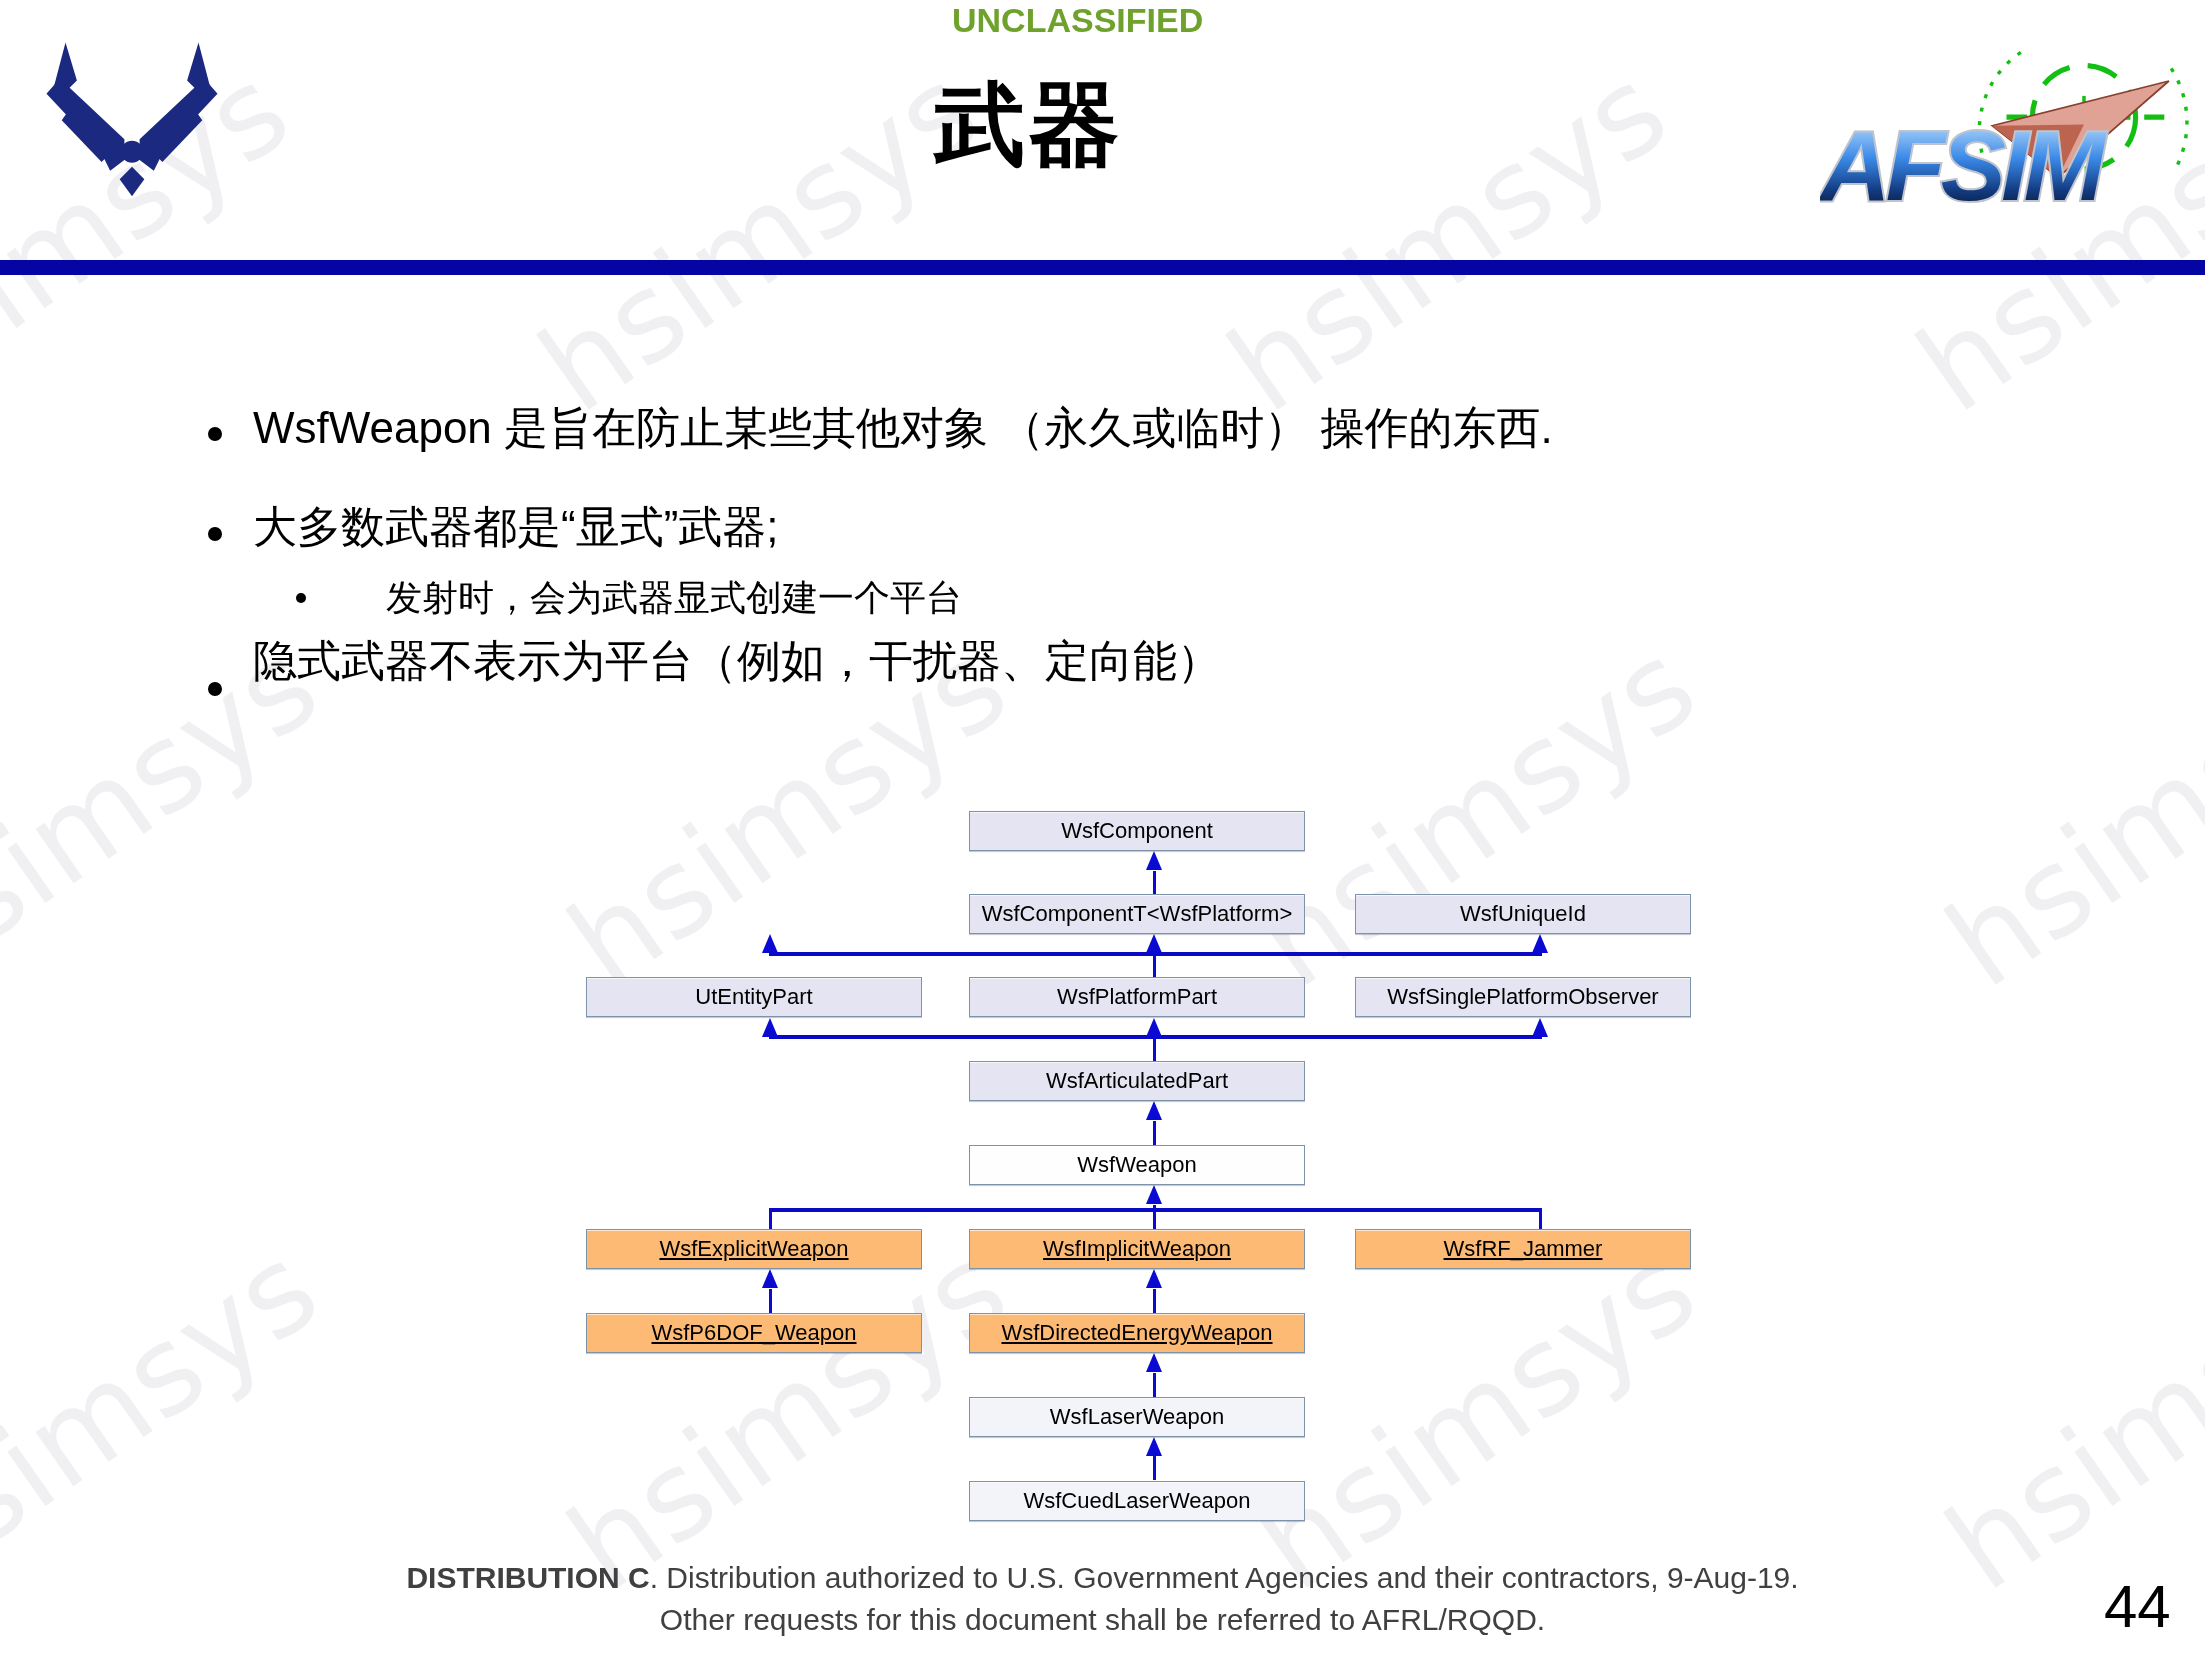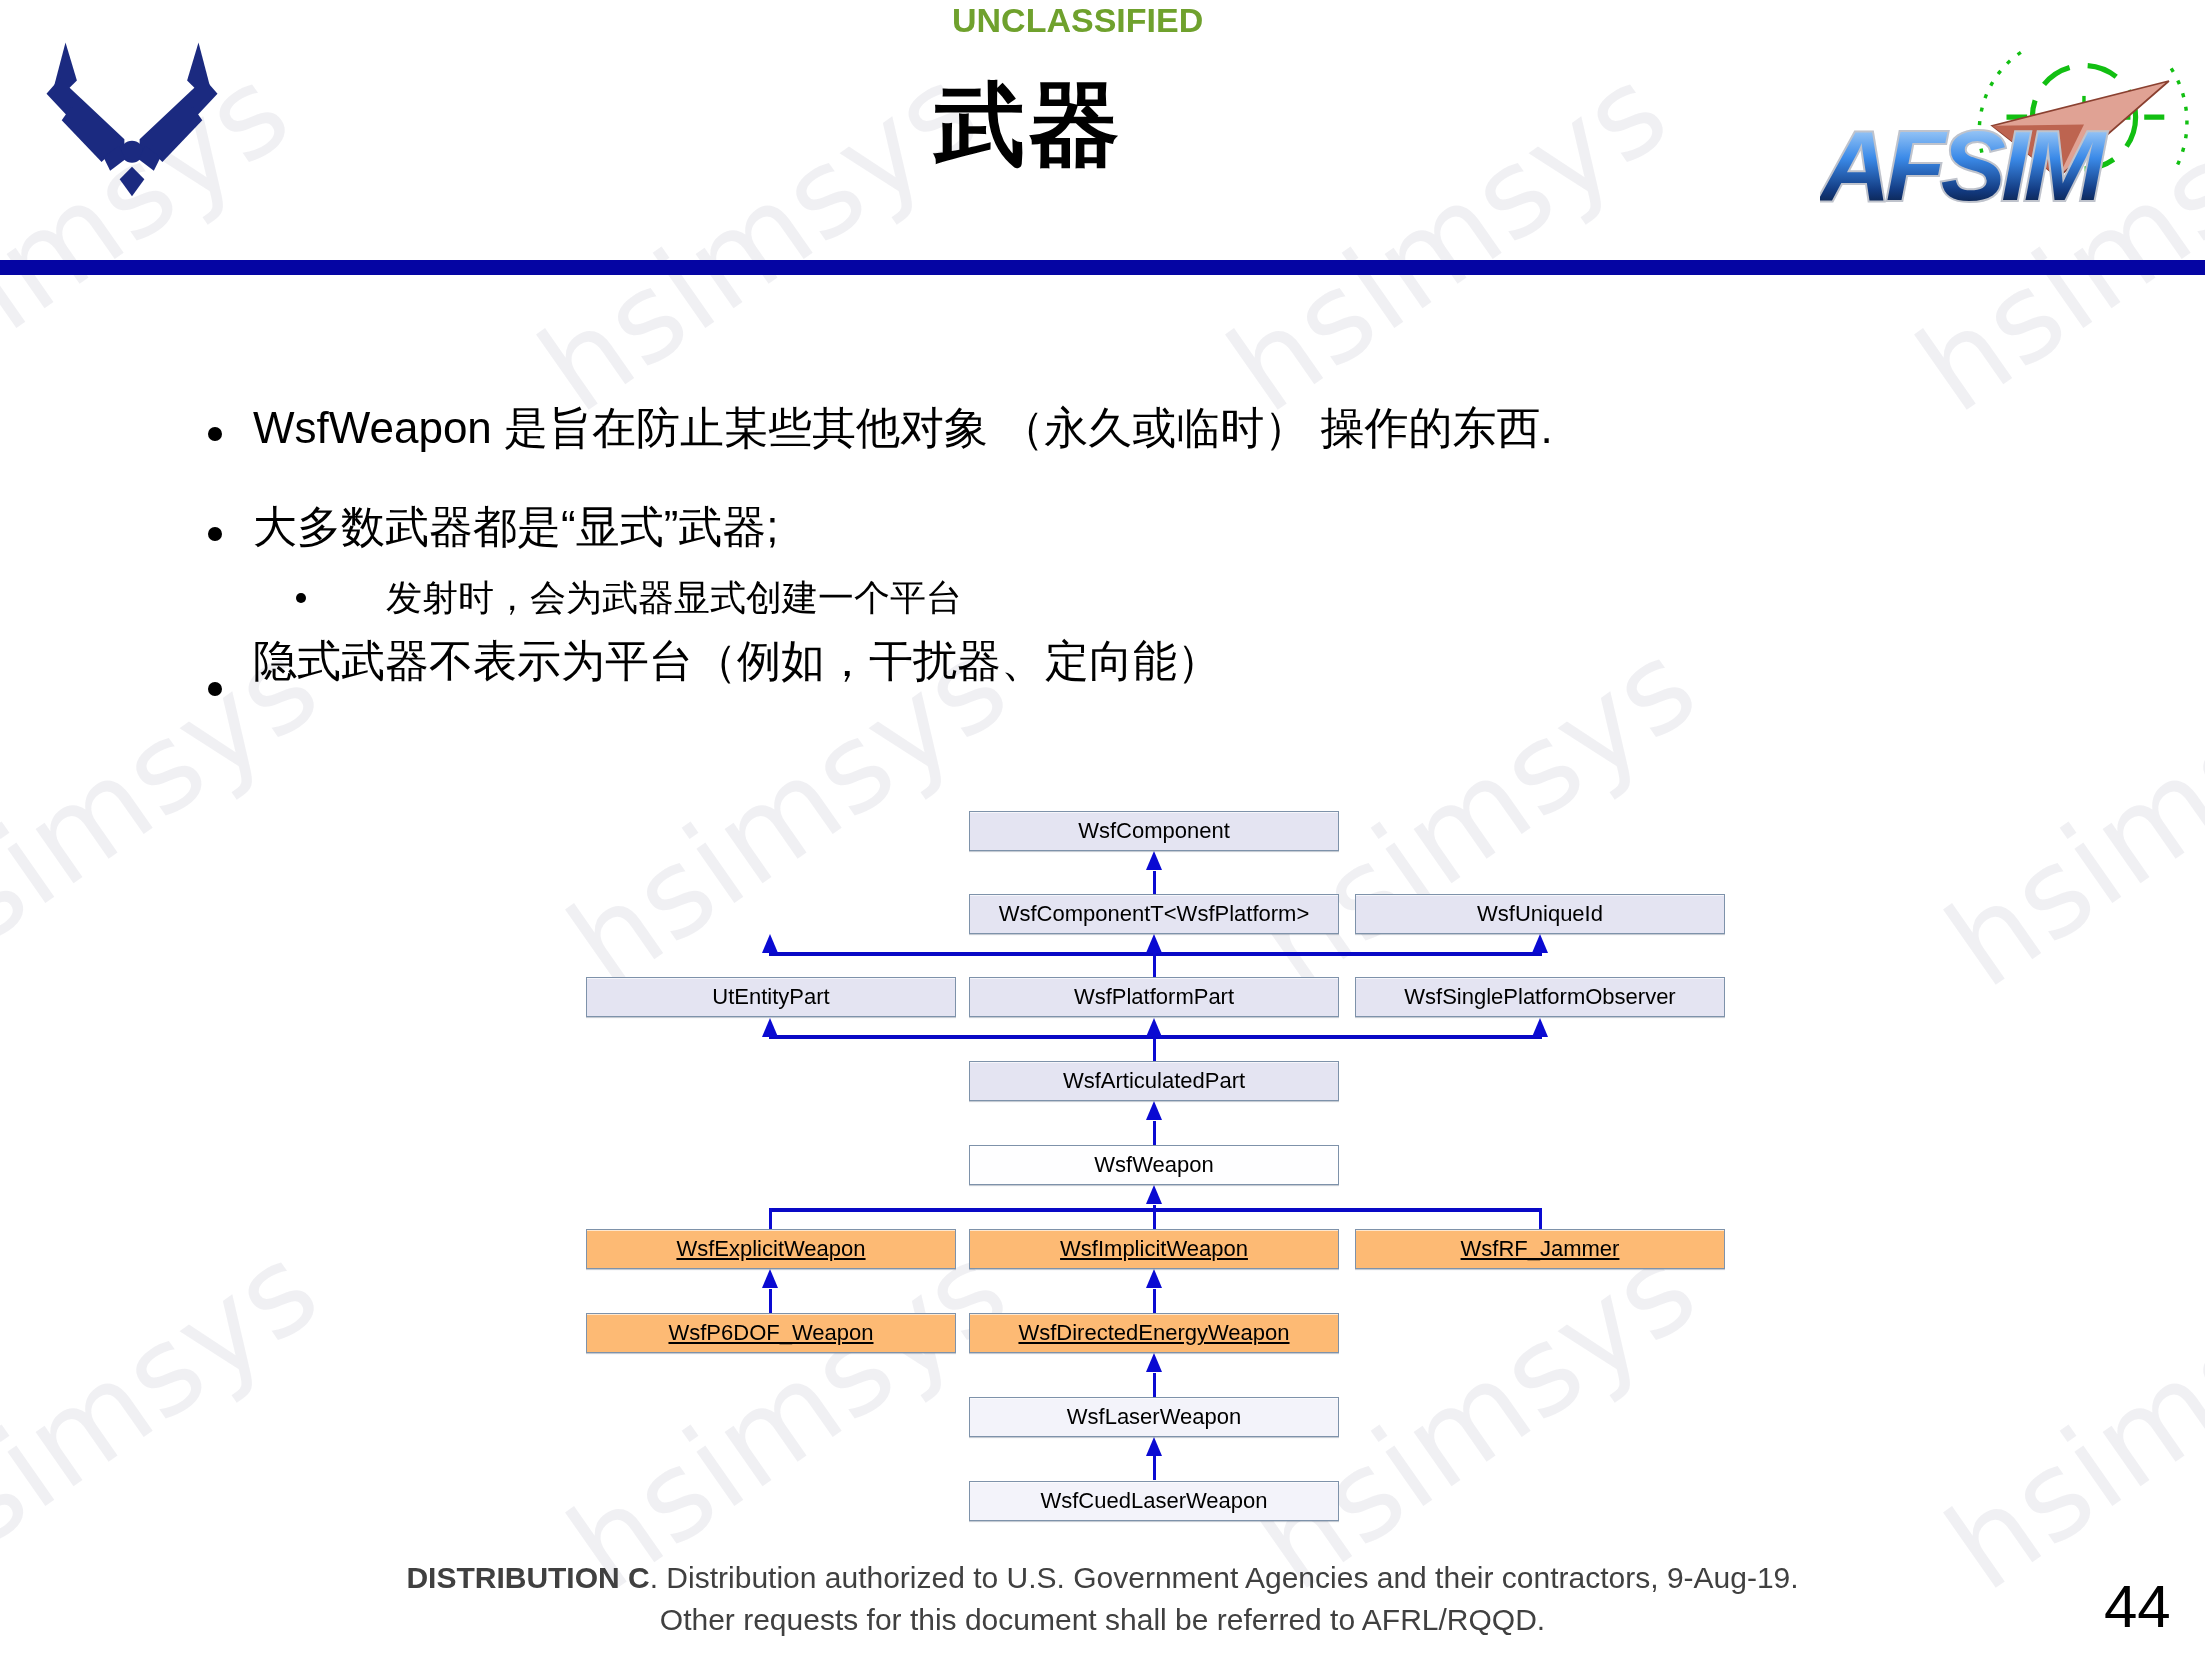--- a/index.html
+++ b/index.html
@@ -30,21 +30,21 @@
   .bullet-text{
     position:absolute; font-size:44px; color:#000; z-index:2; white-space:nowrap;
     font-family:"Liberation Sans","DejaVu Serif",serif;
   }
   .bullet-sub{ font-size:36px; }
   .dot{
     position:absolute; background:#000; border-radius:50%; z-index:2;
   }
   
   .node{
-    position:absolute; width:370px; height:40px; box-sizing:border-box;
+    position:absolute; width:336px; height:40px; box-sizing:border-box;
     border:1.7px solid #7e92aa; display:flex; align-items:center; justify-content:center;
     font-size:22px; color:#000; z-index:2;
     box-shadow:inset 0 1.1px 0 rgba(255,255,255,.65), 0 1.1px 0 rgba(90,106,128,.35);
   }
   .fillA{background:#e4e4f2;} .fillW{background:#fefeff;}
   .fillB{background:#fdba74;text-decoration:underline;} .fillC{background:#f3f3fa;}
   .vline{position:absolute; width:3.4px; background:#0a0ad2; z-index:1;}
   .hline{position:absolute; height:4px; background:#0909c6; z-index:1;}
   .ah{
     position:absolute; width:0; height:0; z-index:1;

